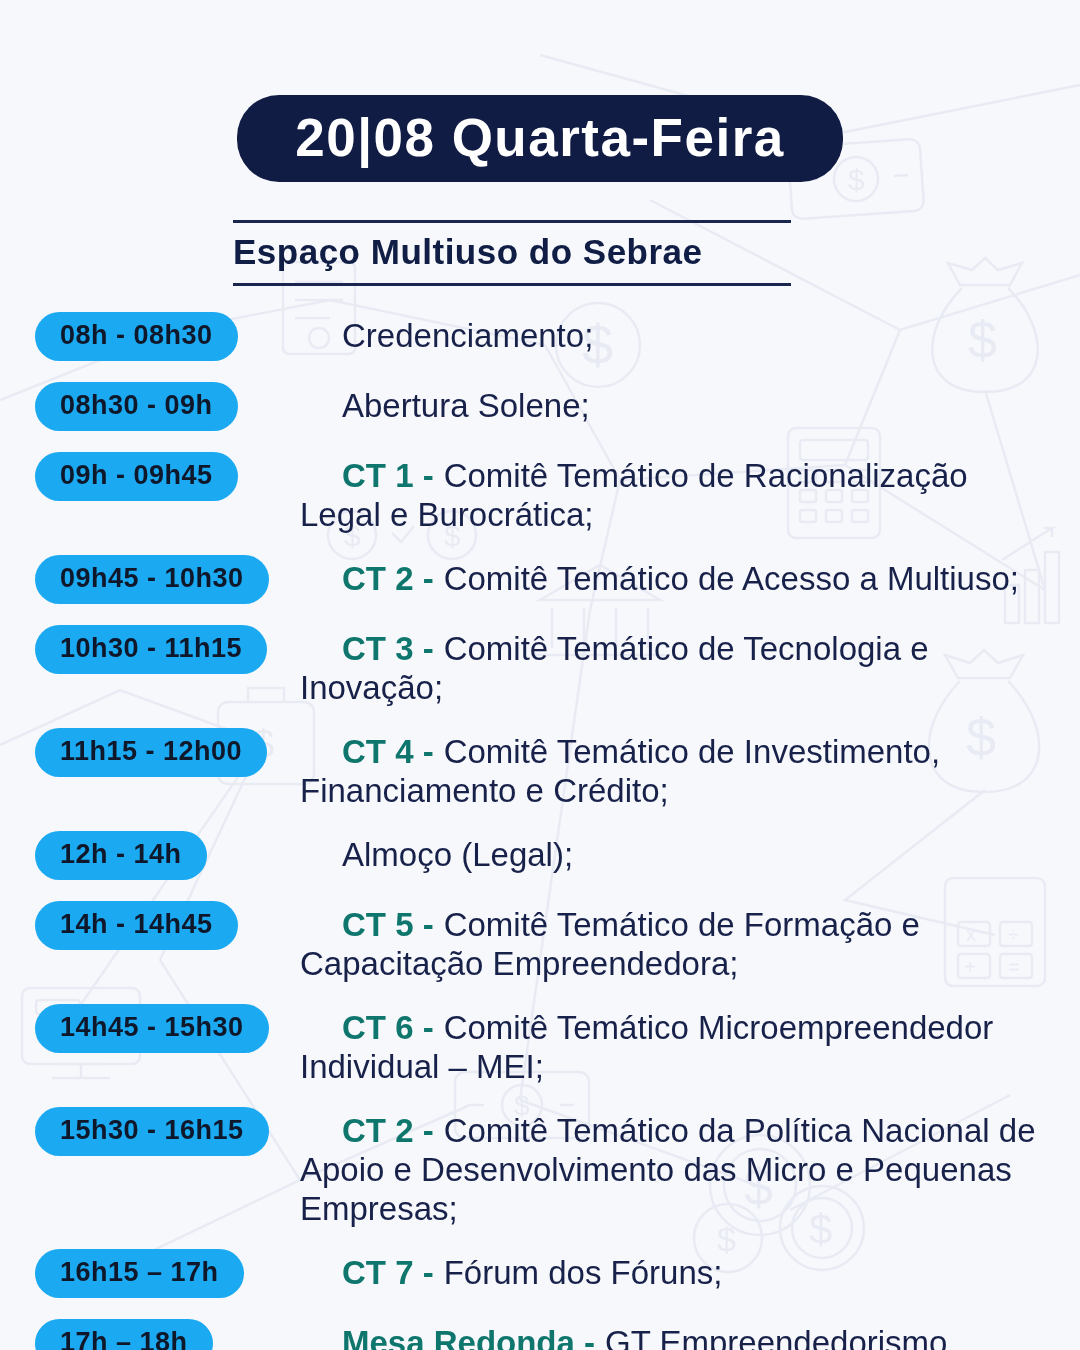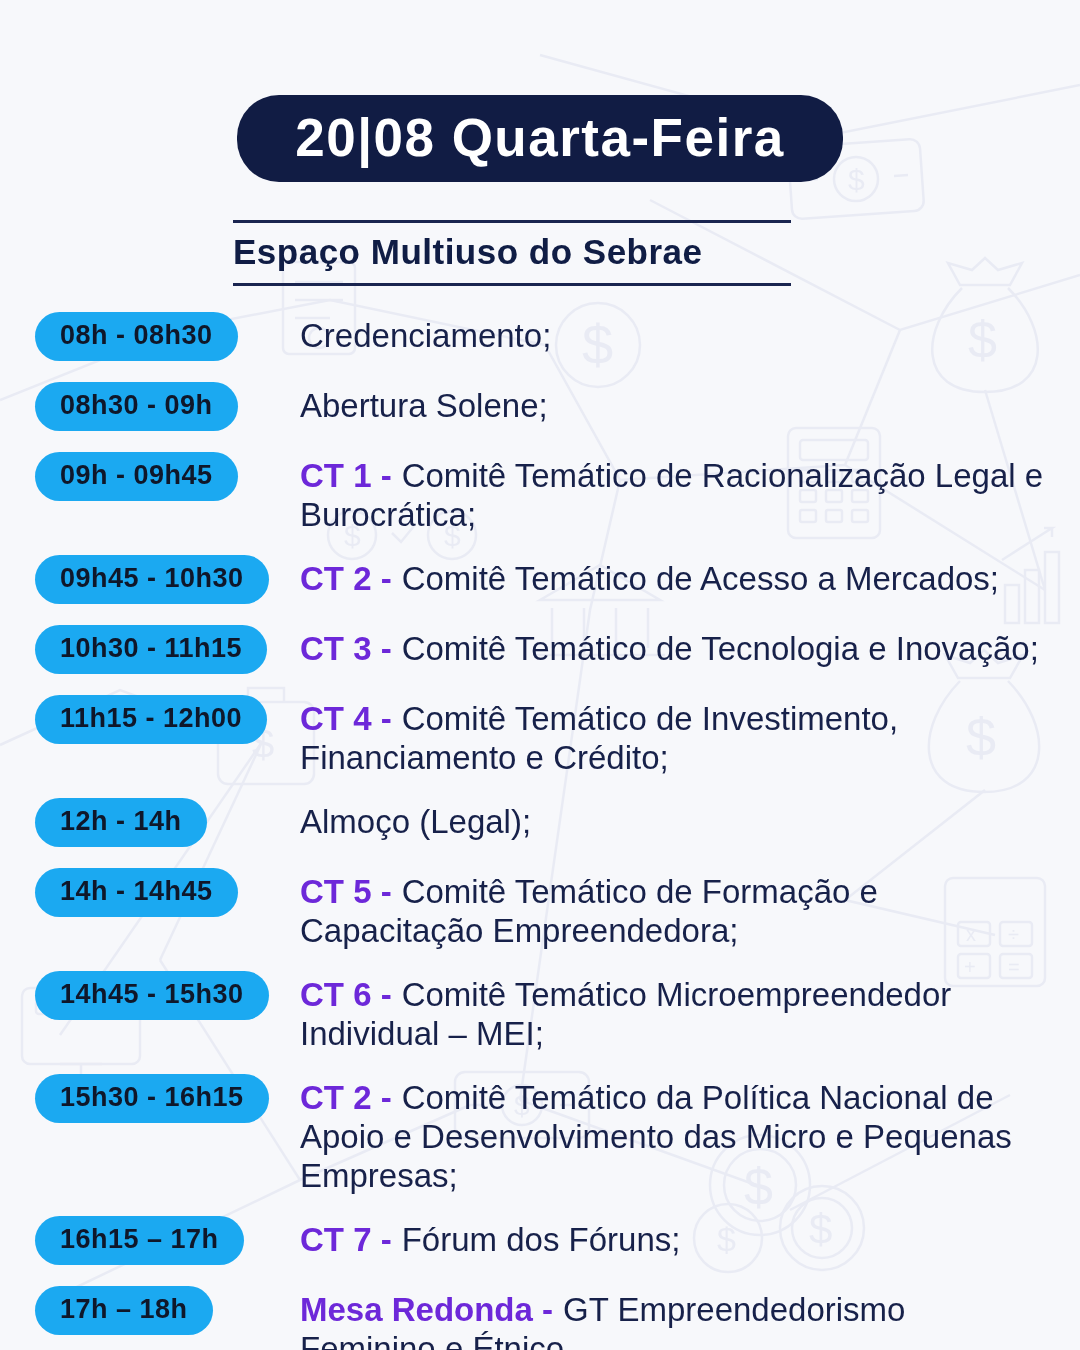--- a/index.html
+++ b/index.html
@@ -65,21 +65,21 @@
     border-radius:40px;
     white-space:nowrap;
   }
   .desc{
     font-size:33px;
     line-height:39px;
     color:var(--text-navy);
     max-width:748px;
     padding-top:4px;
   }
-  .prefix{font-weight:bold;color:#6d28d9;}
+  .prefix{font-weight:bold;color:#0f766e;margin-left:42px;}
   .prefix:not(:empty){margin-right:10px;}
   svg text{font-family:"Liberation Sans",sans-serif;}
 </style>
 </head>
 <body>
 
 <div class="poster">
 
   <svg class="bg-pattern" width="1080" height="1350" viewBox="0 0 1080 1350" fill="none" stroke="#e9ebf4" stroke-width="2.5">
     <g>
@@ -222,21 +222,21 @@
         <div class="desc"><span class="prefix"></span><span>Abertura Solene;</span></div>
       </div>
 
       <div class="row">
         <span class="pill">09h - 09h45</span>
         <div class="desc"><span class="prefix">CT 1 -</span><span>Comitê Temático de Racionalização Legal e Burocrática;</span></div>
       </div>
 
       <div class="row">
         <span class="pill">09h45 - 10h30</span>
-        <div class="desc"><span class="prefix">CT 2 -</span><span>Comitê Temático de Acesso a Mercados;</span></div>
+        <div class="desc"><span class="prefix">CT 2 -</span><span>Comitê Temático de Acesso a Multiuso;</span></div>
       </div>
 
       <div class="row">
         <span class="pill">10h30 - 11h15</span>
         <div class="desc"><span class="prefix">CT 3 -</span><span>Comitê Temático de Tecnologia e Inovação;</span></div>
       </div>
 
       <div class="row">
         <span class="pill">11h15 - 12h00</span>
         <div class="desc"><span class="prefix">CT 4 -</span><span>Comitê Temático de Investimento, Financiamento e Crédito;</span></div>

